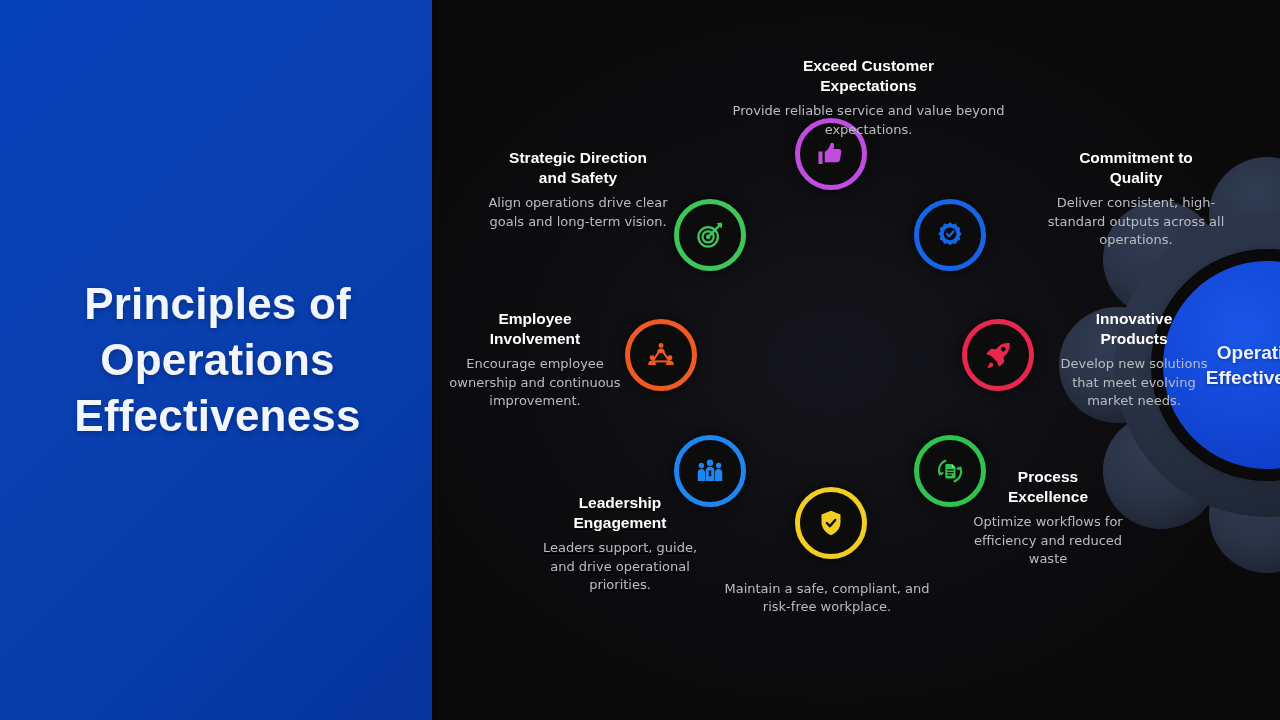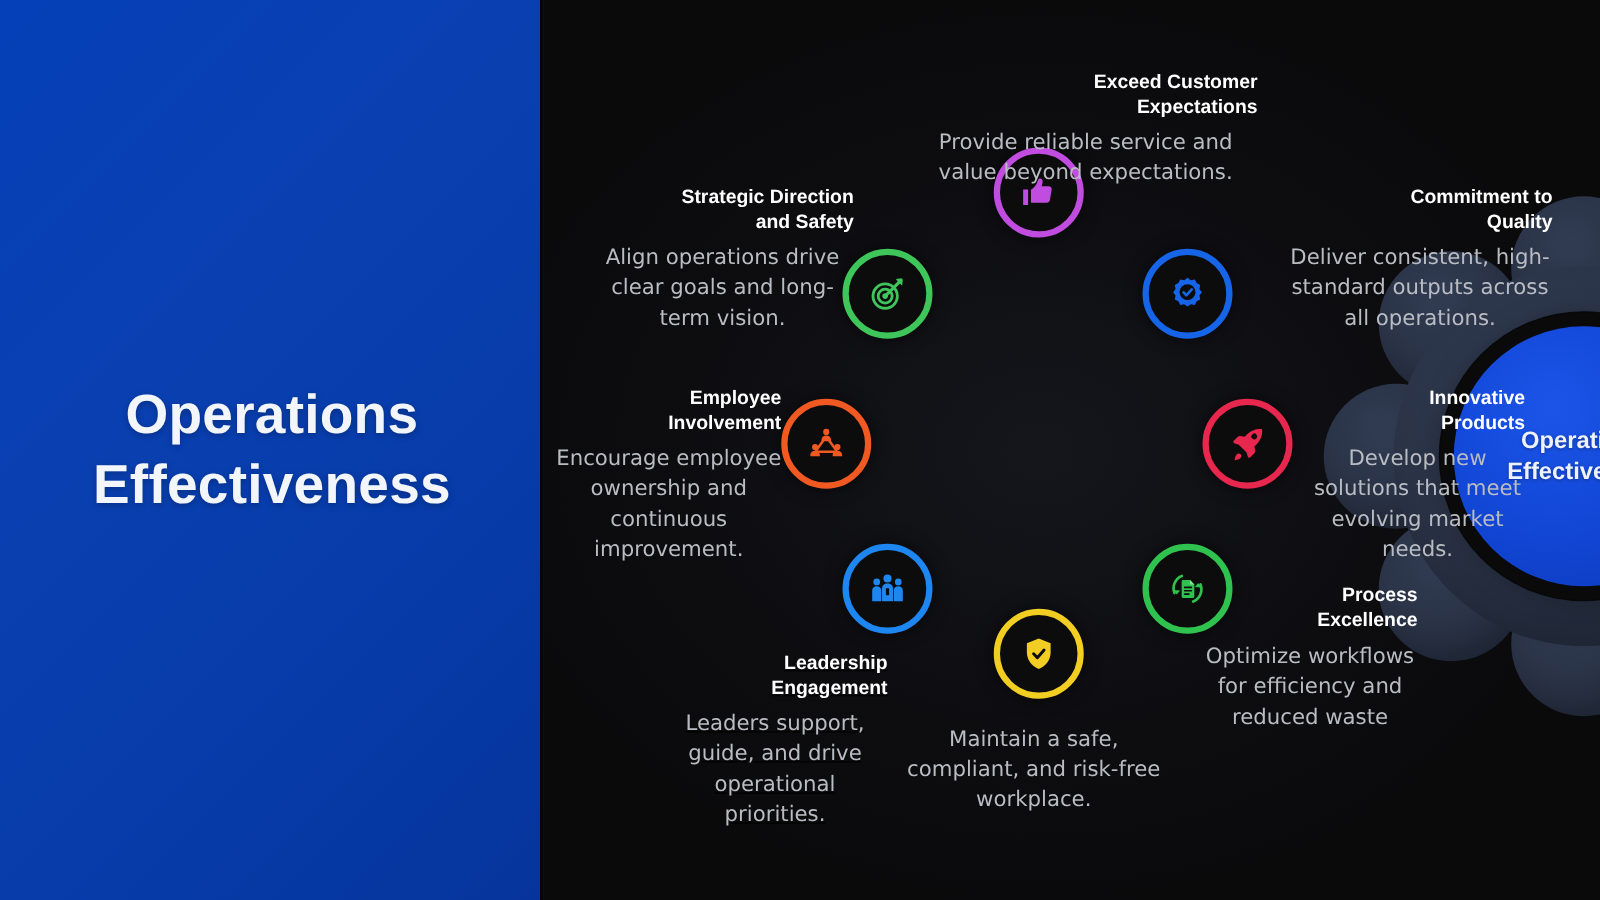--- a/index.html
+++ b/index.html
@@ -53,35 +53,35 @@
     display:flex; align-items:center; justify-content:center;
     box-shadow:0 0 14px rgba(0,0,0,.6);
   }
   .node svg { display:block; }
 
   
   .label { position:absolute; }
   .label .ttl {
     color:#ffffff; font-weight:bold; font-size:15.5px; line-height:1.3;
     margin-bottom:6px;
-    text-align:right;
   }
   .label .dsc {
-    color:#b9bcc2; font-size:17px; line-height:1.42;
+    color:#b9bcc2; font-size:13px; line-height:1.42;
     font-family:"DejaVu Sans", sans-serif;
   }
   .ta-c { text-align:center; }
 </style>
 </head>
 <body>
 
 <div class="slide">
 
   <div class="left-panel">
     <div class="slide-title">
+      <div>Principles of</div>
       <div>Operations</div>
       <div>Effectiveness</div>
     </div>
   </div>
 
   <div class="stage">
 
     <div class="gear-wrap">
       <svg width="420" height="420" viewBox="0 0 420 420" aria-hidden="true">
         <defs>
@@ -251,21 +251,21 @@
         <div>Process</div>
         <div>Excellence</div>
       </div>
       <div class="dsc">Optimize workflows for efficiency and reduced waste</div>
     </div>
 
     <div class="label ta-c" style="left:282px; top:580px; width:220px;">
       <div class="dsc">Maintain a safe, compliant, and risk-free workplace.</div>
     </div>
 
-    <div class="label ta-c" style="left:95px; top:521px; width:180px;text-decoration:underline;">
+    <div class="label ta-c" style="left:95px; top:493px; width:180px;text-decoration:underline;">
       <div class="ttl">
         <div>Leadership</div>
         <div>Engagement</div>
       </div>
       <div class="dsc">Leaders support, guide, and drive operational priorities.</div>
     </div>
 
     <div class="label ta-c" style="left:10px; top:309px; width:180px;">
       <div class="ttl">
         <div>Employee</div>

